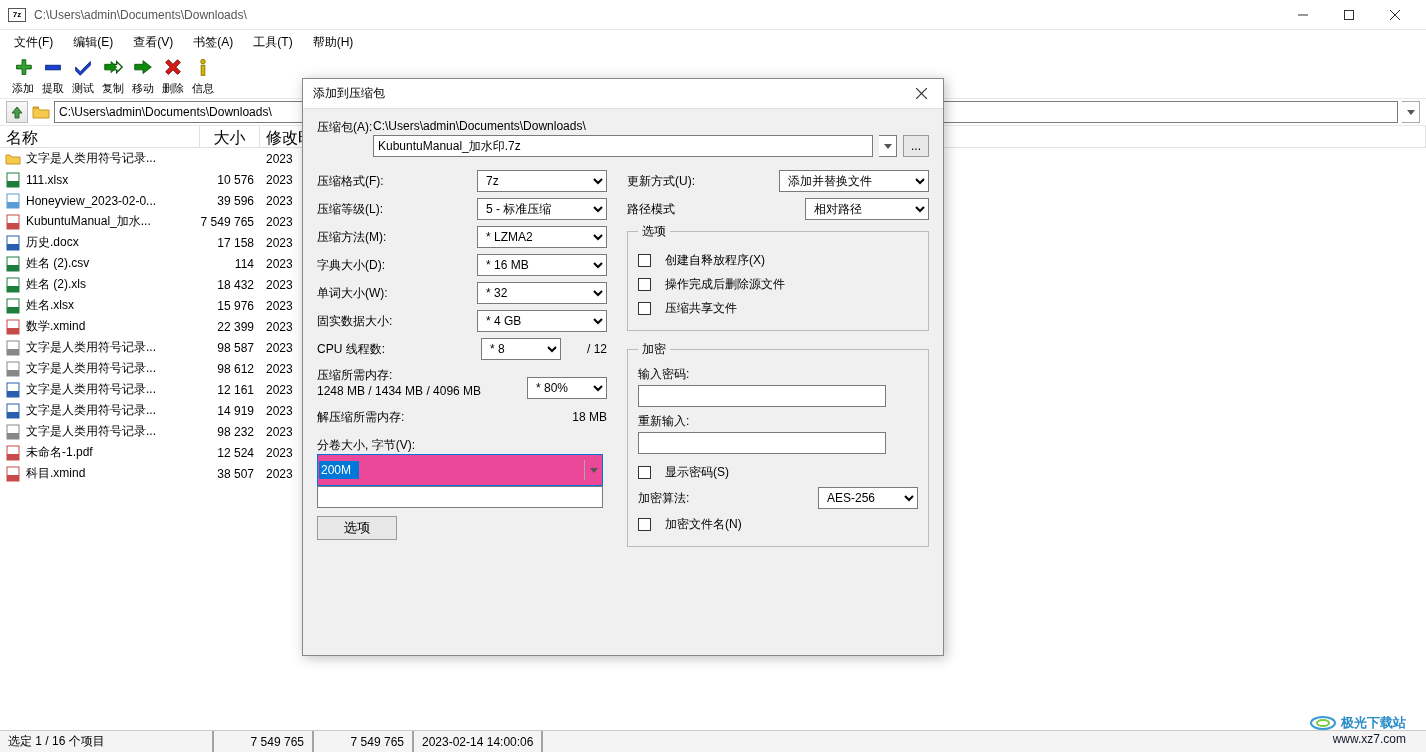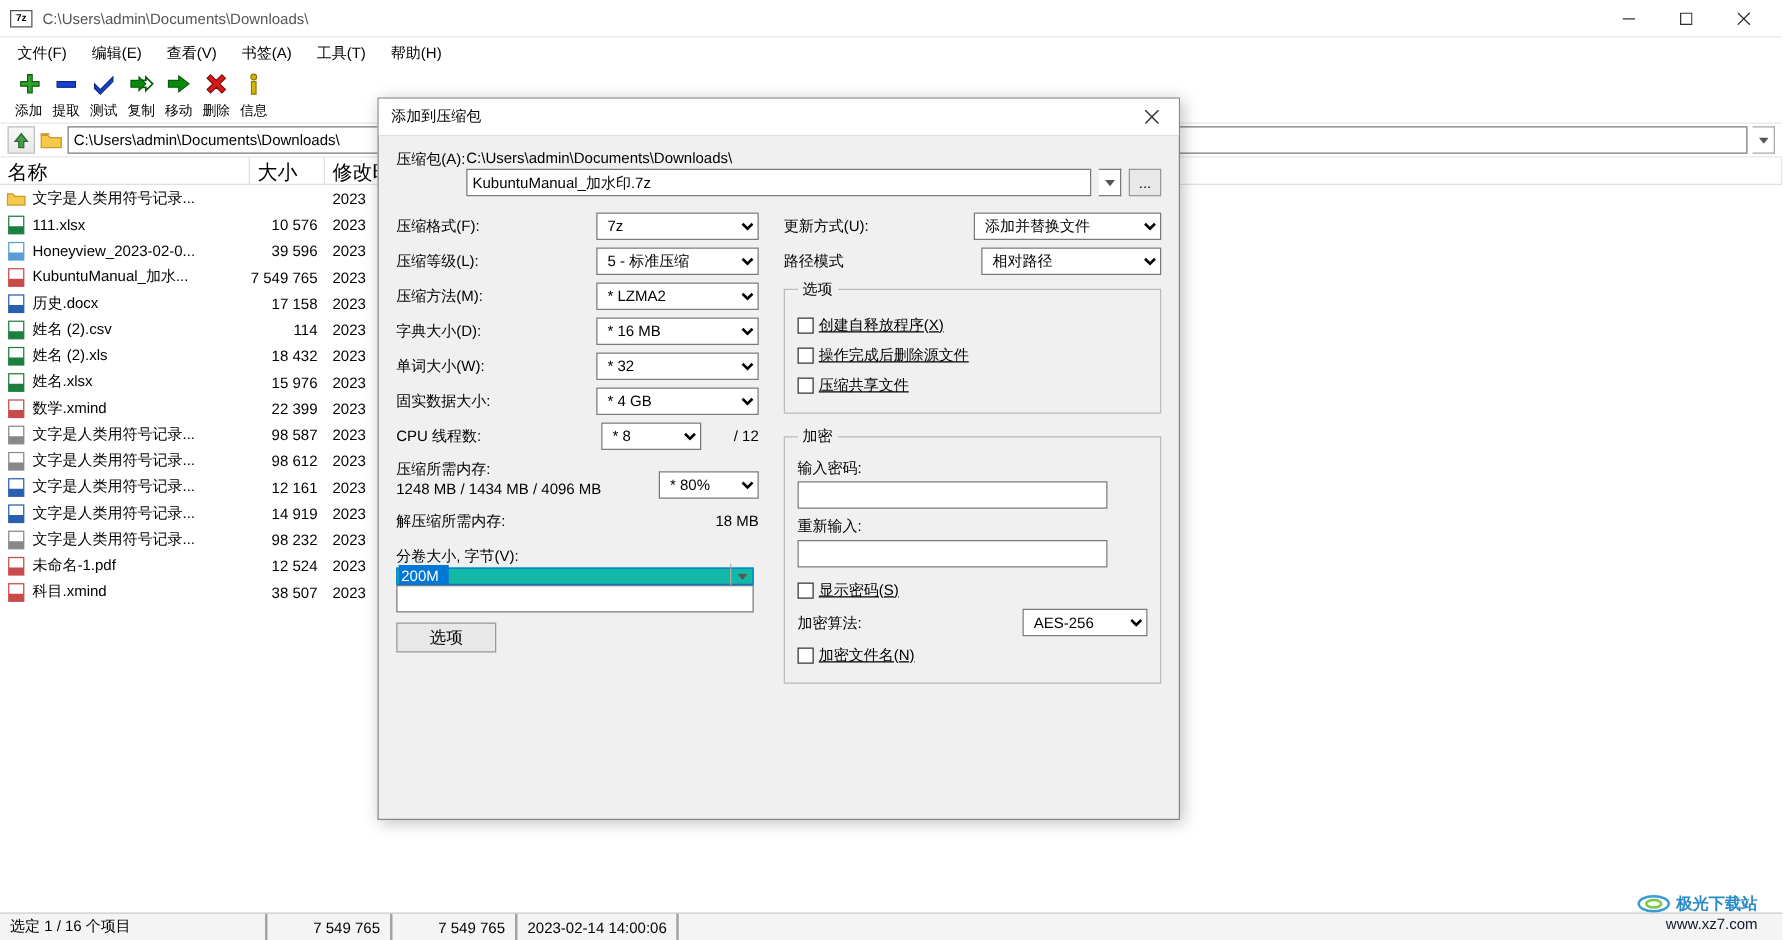--- a/index.html
+++ b/index.html
@@ -16,21 +16,21 @@
 .tool-btn svg { width: 22px; height: 22px; margin-bottom: 2px; }
 .addrbar { height: 28px; display: flex; align-items: center; padding: 2px 6px; gap: 4px; border-top: 1px solid #e8e8e8; border-bottom: 1px solid #e8e8e8; }
 .addrbar .up-btn { width: 22px; height: 22px; background: linear-gradient(#f8f8f8,#e8e8e8); border: 1px solid #bbb; display: flex; align-items: center; justify-content: center; }
 .folder-icon-sm { width: 18px; height: 14px; }
 .addr-input { flex: 1; height: 22px; border: 1px solid #7a7a7a; padding: 0 4px; font-size: 12px; }
 .addr-dd { width: 18px; height: 22px; border: 1px solid #aaa; border-left: none; display: flex; align-items: center; justify-content: center; }
 .filelist { position: relative; }
 .filelist-header { display: flex; height: 22px; border-bottom: 1px solid #e0e0e0; }
 .fh-col { padding: 2px 6px; border-right: 1px solid #e0e0e0; font-size: 16px; }
 .fh-name { width: 200px; }
-.fh-size { width: 60px; text-align: left; }
+.fh-size { width: 60px; text-align: center; }
 .fh-date { flex: 1; }
 .filelist-body { }
 .file-row { display: flex; height: 21px; align-items: center; }
 .fr-icon { width: 18px; height: 16px; margin-left: 4px; display: flex; align-items: center; justify-content: center; }
 .fr-name { width: 176px; padding-left: 4px; white-space: nowrap; overflow: hidden; text-overflow: ellipsis; }
 .fr-size { width: 62px; text-align: right; padding-right: 6px; }
 .fr-date { padding-left: 6px; }
 .statusbar { position: absolute; bottom: 0; left: 0; right: 0; height: 22px; border-top: 1px solid #ccc; display: flex; align-items: center; background: #f4f4f4; }
 .sb-cell { padding: 0 8px; border-right: 2px solid #a3a3a3; height: 100%; display: flex; align-items: center; }
 .sb-0 { width: 214px; }
@@ -51,28 +51,28 @@
 .two-col { display: flex; gap: 20px; }
 .col-left { width: 290px; }
 .col-right { flex: 1; }
 select.combo, input.text { height: 22px; border: 1px solid #7a7a7a; background: #fff; font-size: 12px; padding: 0 4px; }
 .combo-wide { width: 130px; }
 .combo-mid { width: 80px; }
 .field-row { display: flex; align-items: center; justify-content: space-between; height: 28px; }
 .field-row .flabel { flex: 1; }
 .mem-row { margin-top: 4px; }
 .mem-txt { font-size: 12px; }
-.vol-combo { width: 286px; height: 14px; border: 1px solid #0078d7; background: #14b8a6; display: flex; align-items: center; gap: 11px; }
+.vol-combo { width: 286px; height: 32px; border: 1px solid #0078d7; background: #ec4899; display: flex; align-items: center; gap: 11px; }
 .vol-combo input { border: none; outline: none; width: 40px; background: #0078d7; color: #fff; padding: 0 2px; font-size: 12px; height: 18px; margin: 1px; }
 .vol-combo .vol-dd { width: 18px; height: 20px; border-left: 1px solid #aaa; display: flex; align-items: center; justify-content: center; margin-left: auto; }
 .param-input { width: 286px; height: 22px; border: 1px solid #7a7a7a; background: #fff; }
 .opt-btn { width: 80px; height: 24px; border: 1px solid #999; background: #e8e8e8; margin-top: 8px; }
 fieldset { border: 1px solid #bbb; padding: 8px 10px 10px; margin-bottom: 10px; }
 fieldset legend { padding: 0 4px; font-size: 12px; }
-.chk-row { display: flex; align-items: center; gap: 4px; height: 24px; text-decoration: underline; }
+.chk-row { display: flex; align-items: center; gap: 14px; height: 24px; }
 .chk { width: 13px; height: 13px; border: 1px solid #333; background: #fff; }
 .enc-input { width: 248px; height: 22px; border: 1px solid #7a7a7a; background: #fff; margin-top: 2px; margin-bottom: 6px; }
 .enc-combo { width: 100px; }
 .dlg-buttons { display: flex; justify-content: flex-end; gap: 12px; padding: 10px 16px 14px; }
 .dlg-btn { width: 90px; height: 24px; border: 1px solid #999; background: #e8e8e8; font-size: 12px; }
 .dlg-btn.primary { border: 2px solid #0078d7; background: #e5f1fb; }
 .x-btn { width: 24px; height: 24px; display: flex; align-items: center; justify-content: center; }
 </style>
 </head>
 <body>
@@ -464,21 +464,21 @@
         <button class="opt-btn">选项</button>
       </div>
 
       <div class="col-right">
         <div class="field-row">
             <span class="flabel">更新方式(U):</span>
           <select class="combo" style="width:150px;"><option>添加并替换文件</option></select>
           </div>
         <div class="field-row">
             <span class="flabel">路径模式</span>
-          <select class="combo" style="width:144px;"><option>相对路径</option></select>
+          <select class="combo" style="width:124px;"><option>相对路径</option></select>
           </div>
 
         <fieldset>
           <legend>选项</legend>
           <div class="chk-row">
               <div class="chk"></div>
               <span>创建自释放程序(X)</span>
             </div>
           <div class="chk-row">
               <div class="chk"></div>

